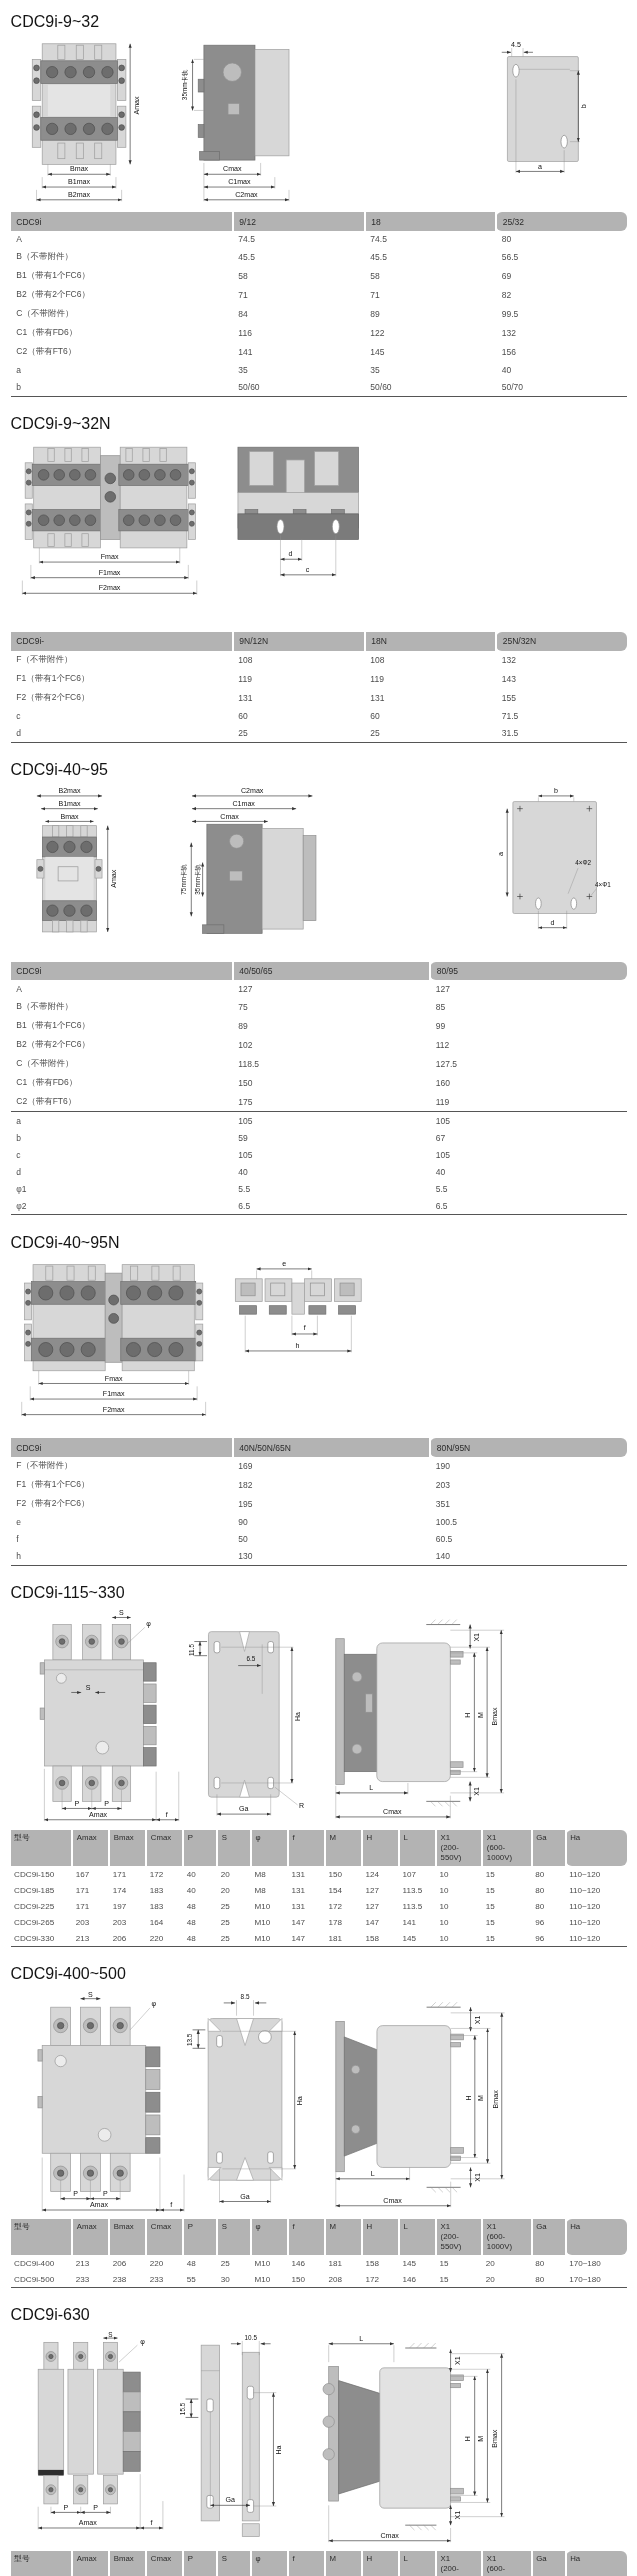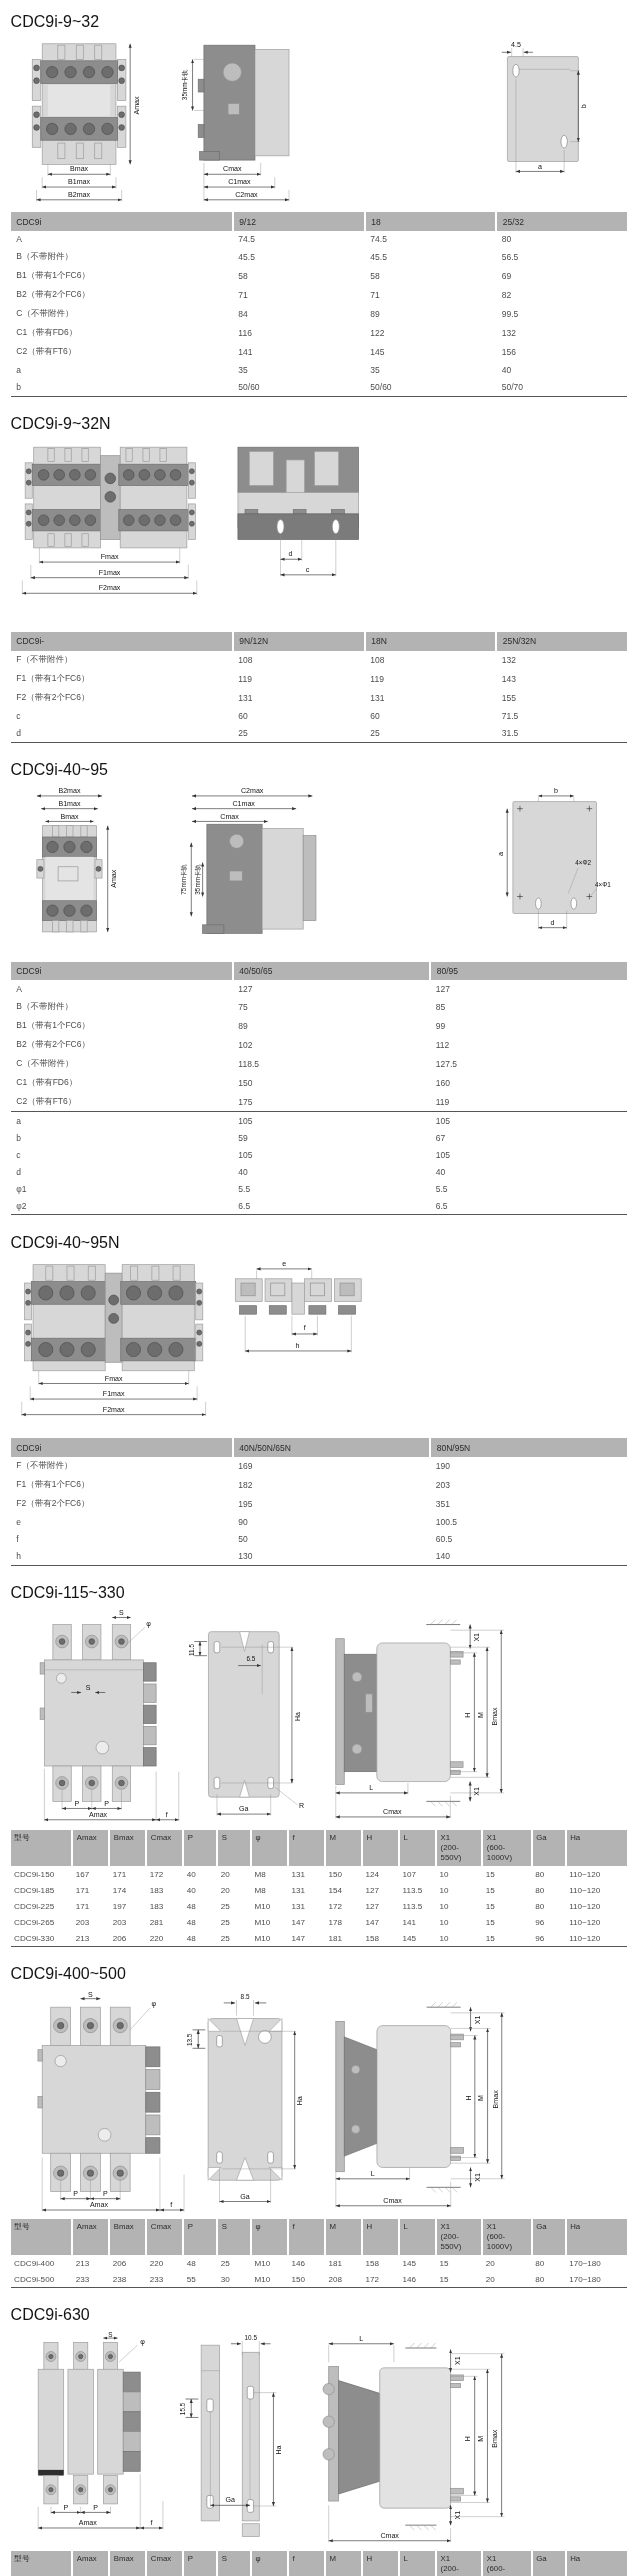--- a/index.html
+++ b/index.html
@@ -18,21 +18,21 @@
   .fd2{fill:#7b7b7b;stroke:#5f5f5f;stroke-width:1;}
   .sc{fill:#6d6d6d;stroke:#4e4e4e;stroke-width:1;}
   .hole{fill:#ffffff;stroke:#8a8a8a;stroke-width:1;}
   .dl{stroke:#333;stroke-width:.9;fill:none;}
   .xl{stroke:#8f8f8f;stroke-width:.6;fill:none;}
   .dt{font-family:"Liberation Sans",sans-serif;font-size:10px;fill:#111;}
   .dt9{font-size:9px;}
   
   .dim-table{width:100%;border-collapse:collapse;table-layout:fixed;font-size:8.5px;margin-top:5.7px;border-bottom:1.4px solid #555;}
   .dim-table th{background:#b3b3b3;font-weight:normal;text-align:left;color:#2b2b2b;padding:4.3px 5.7px;border-right:2.1px solid #fff;overflow:hidden;}
-  .dim-table th:last-child{border-right:none;}
+  .dim-table th:last-child{border-right:none;border-radius:6px;}
   .dim-table td{padding:3.5px 5.7px;color:#4d4d4d;overflow:hidden;}
   .dim-table tr.sep td{border-top:1.4px solid #555;}
   .wide{font-size:8.1px;}
   .wide th{white-space:pre-line;vertical-align:top;line-height:1.3;padding:2.8px 3.5px;font-size:7.8px;}
   .wide td{padding:3.5px 3.5px;}
   .notes{margin:10px 1.4px 0;font-size:8.9px;color:#3c3c3c;}
   .notes p{margin:2.8px 0;}
 </style>
 </head>
 <body>
@@ -876,21 +876,21 @@
             <td>113.5</td>
             <td>10</td>
             <td>15</td>
             <td>80</td>
             <td>110~120</td>
           </tr>
           <tr>
             <td>CDC9i-265</td>
             <td>203</td>
             <td>203</td>
-            <td>281</td>
+            <td>164</td>
             <td>48</td>
             <td>25</td>
             <td>M10</td>
             <td>147</td>
             <td>178</td>
             <td>147</td>
             <td>141</td>
             <td>10</td>
             <td>15</td>
             <td>96</td>

